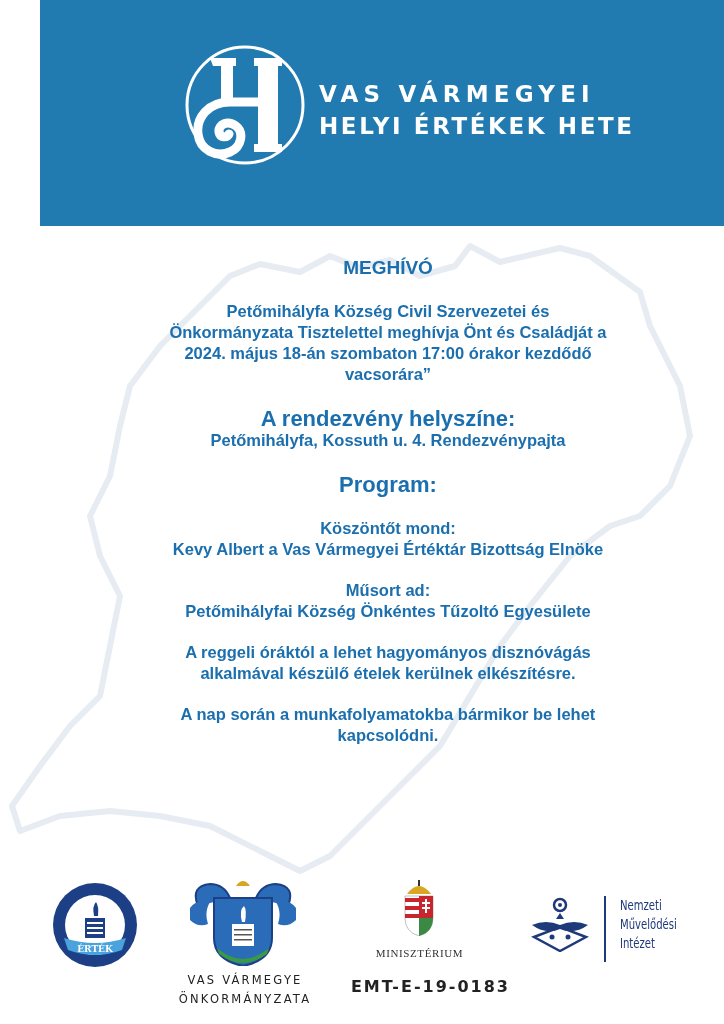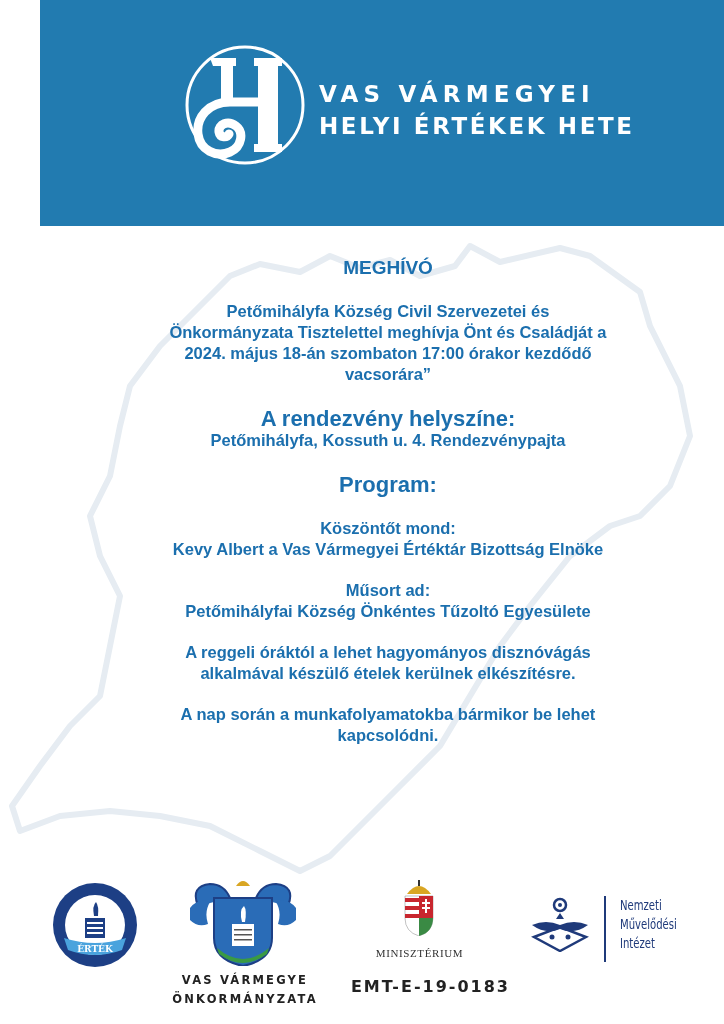--- a/index.html
+++ b/index.html
@@ -11,21 +11,21 @@
   .logo-title .l2 { letter-spacing:2.6px; }
   .map-bg { position:absolute; left:0; top:226px; width:724px; height:650px; }
   .content { position:absolute; left:0; top:257px; width:724px; text-align:center; color:#1b6fae; font-weight:bold;padding-left:26px; }
   .content p { margin:0; }
   .h-main { font-size:19px; line-height:22px; }
   .para { font-size:16.5px; line-height:21px;text-align:center; }
   .h-sub { font-size:22px; line-height:23px; }
   .gap-lg { height:22px; }
   .gap-md { height:20px; }
   .footer-logo { position:absolute; }
-  .foot-text { position:absolute; color:#222; font-family:"DejaVu Sans", sans-serif; font-weight:bold; font-size:11.5px; letter-spacing:2.2px; text-align:center; line-height:19px; }
+  .foot-text { position:absolute; color:#222; font-family:"DejaVu Sans", sans-serif; font-weight:normal; font-size:11.5px; letter-spacing:2.2px; text-align:center; line-height:19px; }
   .kim-text { position:absolute; left:322px; top:938px; width:195px; text-align:center; font-family:"Liberation Serif", serif; color:#333; font-size:13px; line-height:16px; letter-spacing:0.6px; }
   .emt { position:absolute; left:330px; top:977px; width:180px; text-align:right; font-family:"DejaVu Sans", sans-serif; font-weight:bold; font-size:16px; letter-spacing:2px; color:#222; }
   .nmi-text { position:absolute; left:620px; top:896px; color:#1f3a7a; font-family:"DejaVu Sans", sans-serif; font-size:14px; line-height:19px; transform:scaleX(0.72); transform-origin:left top; }
   .nmi-line { position:absolute; left:604px; top:896px; width:1.5px; height:66px; background:#1f3a7a; }
 </style>
 </head>
 <body>
 
 <div class="header">
   <svg class="logo-mark" viewBox="0 0 130 130">

